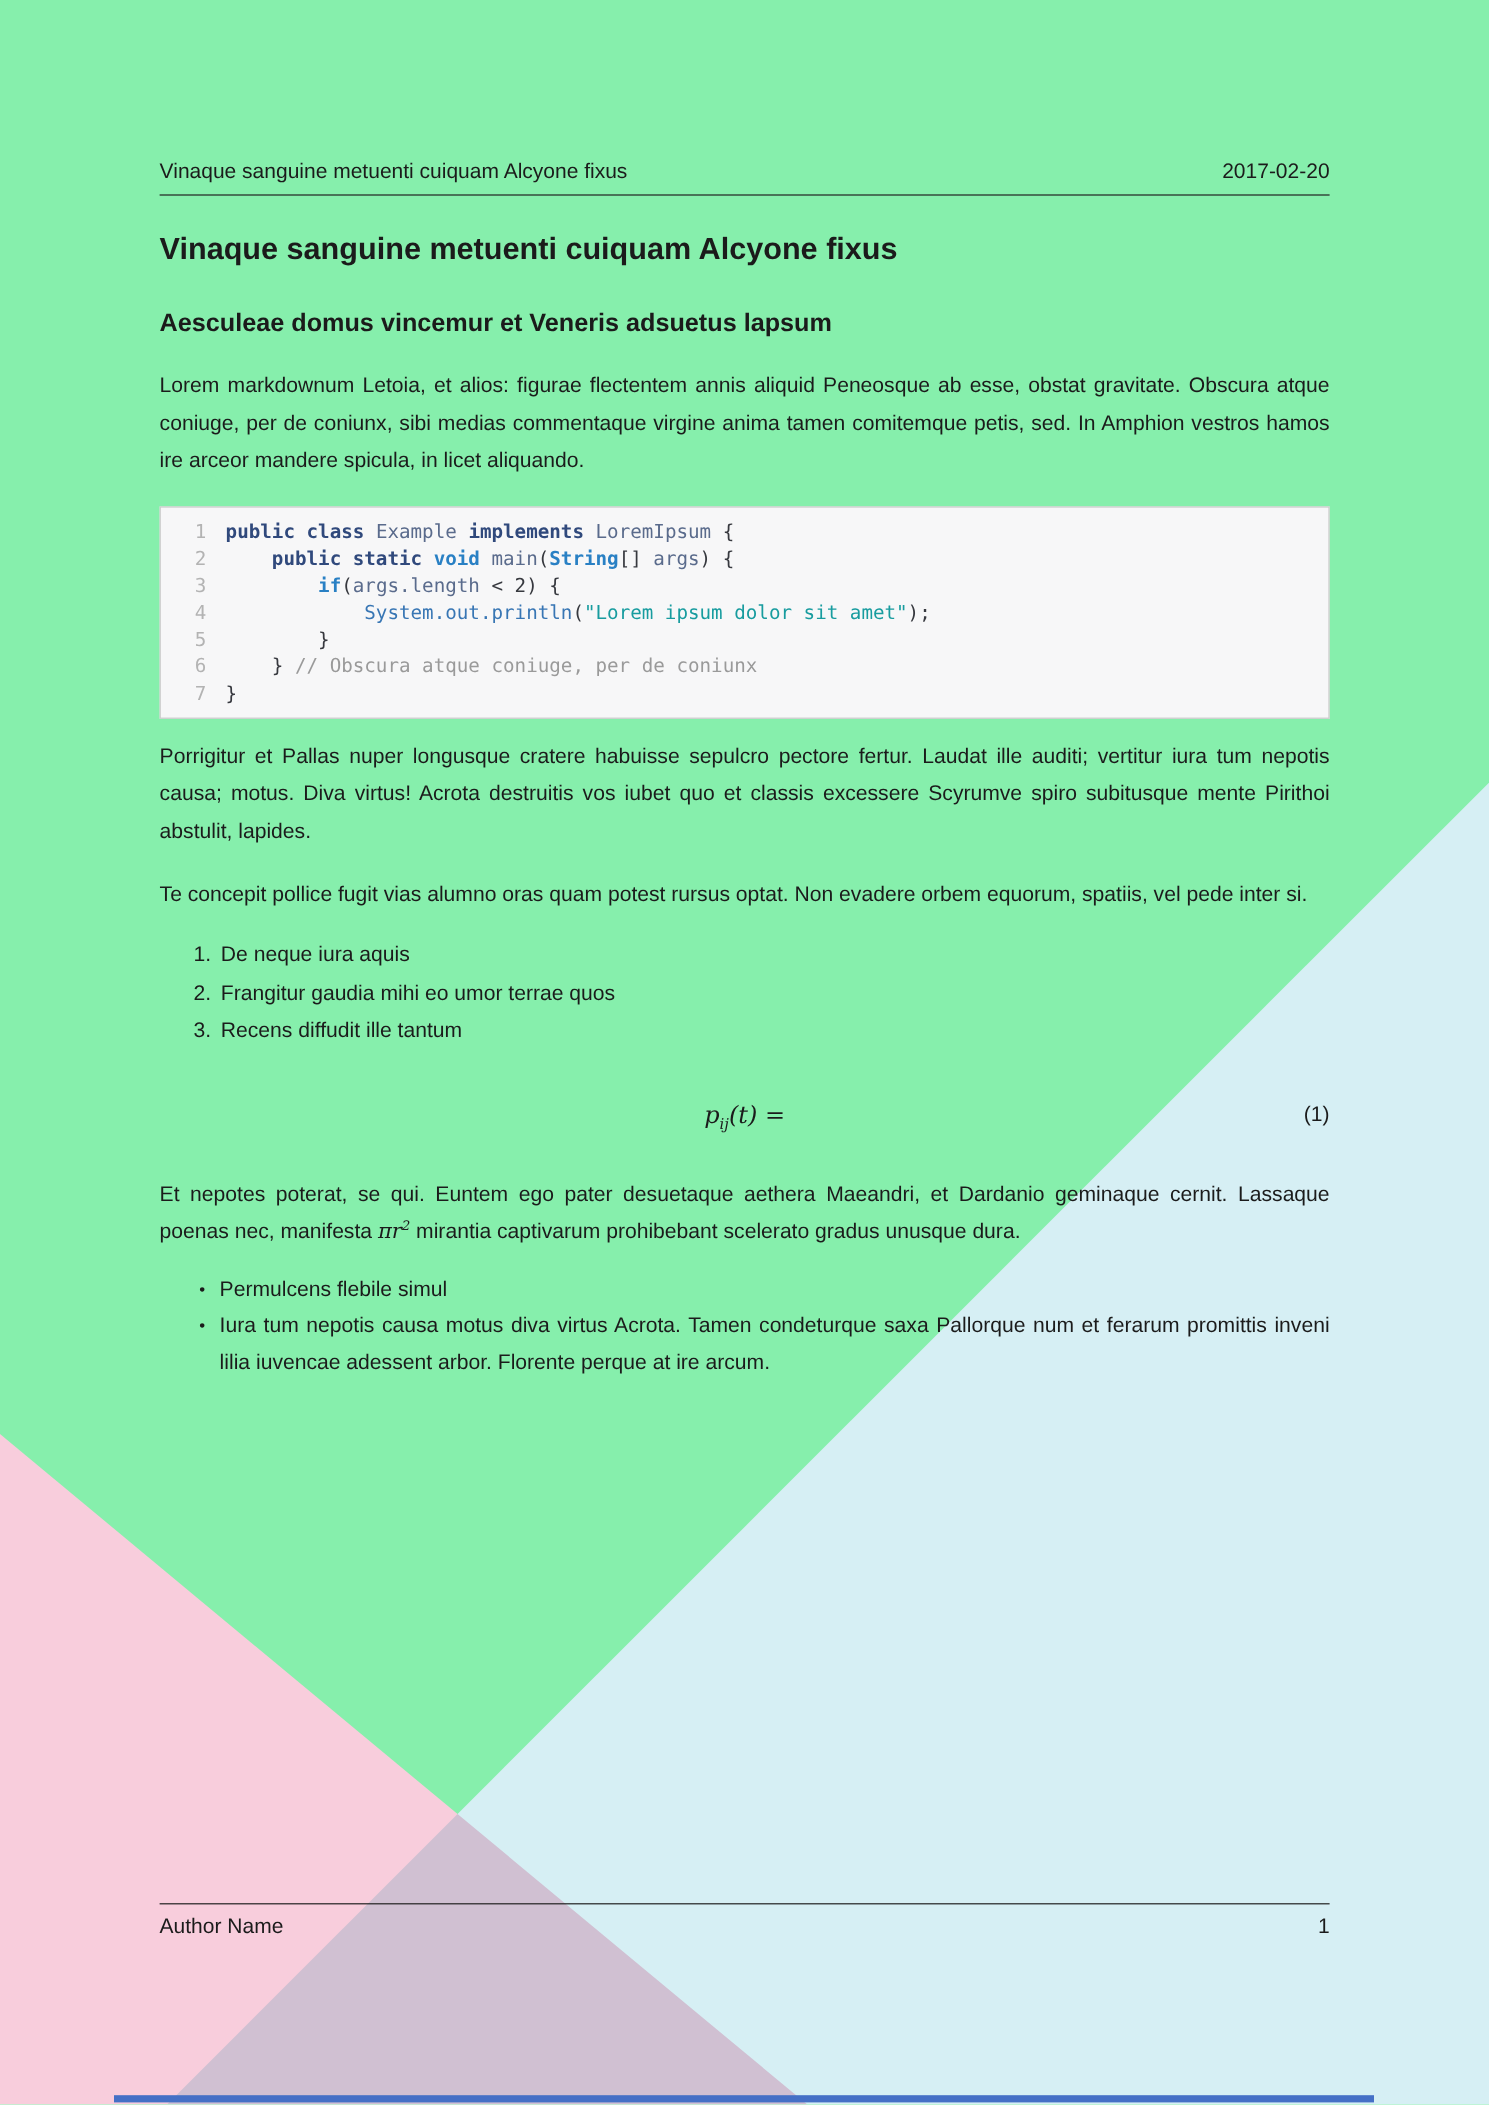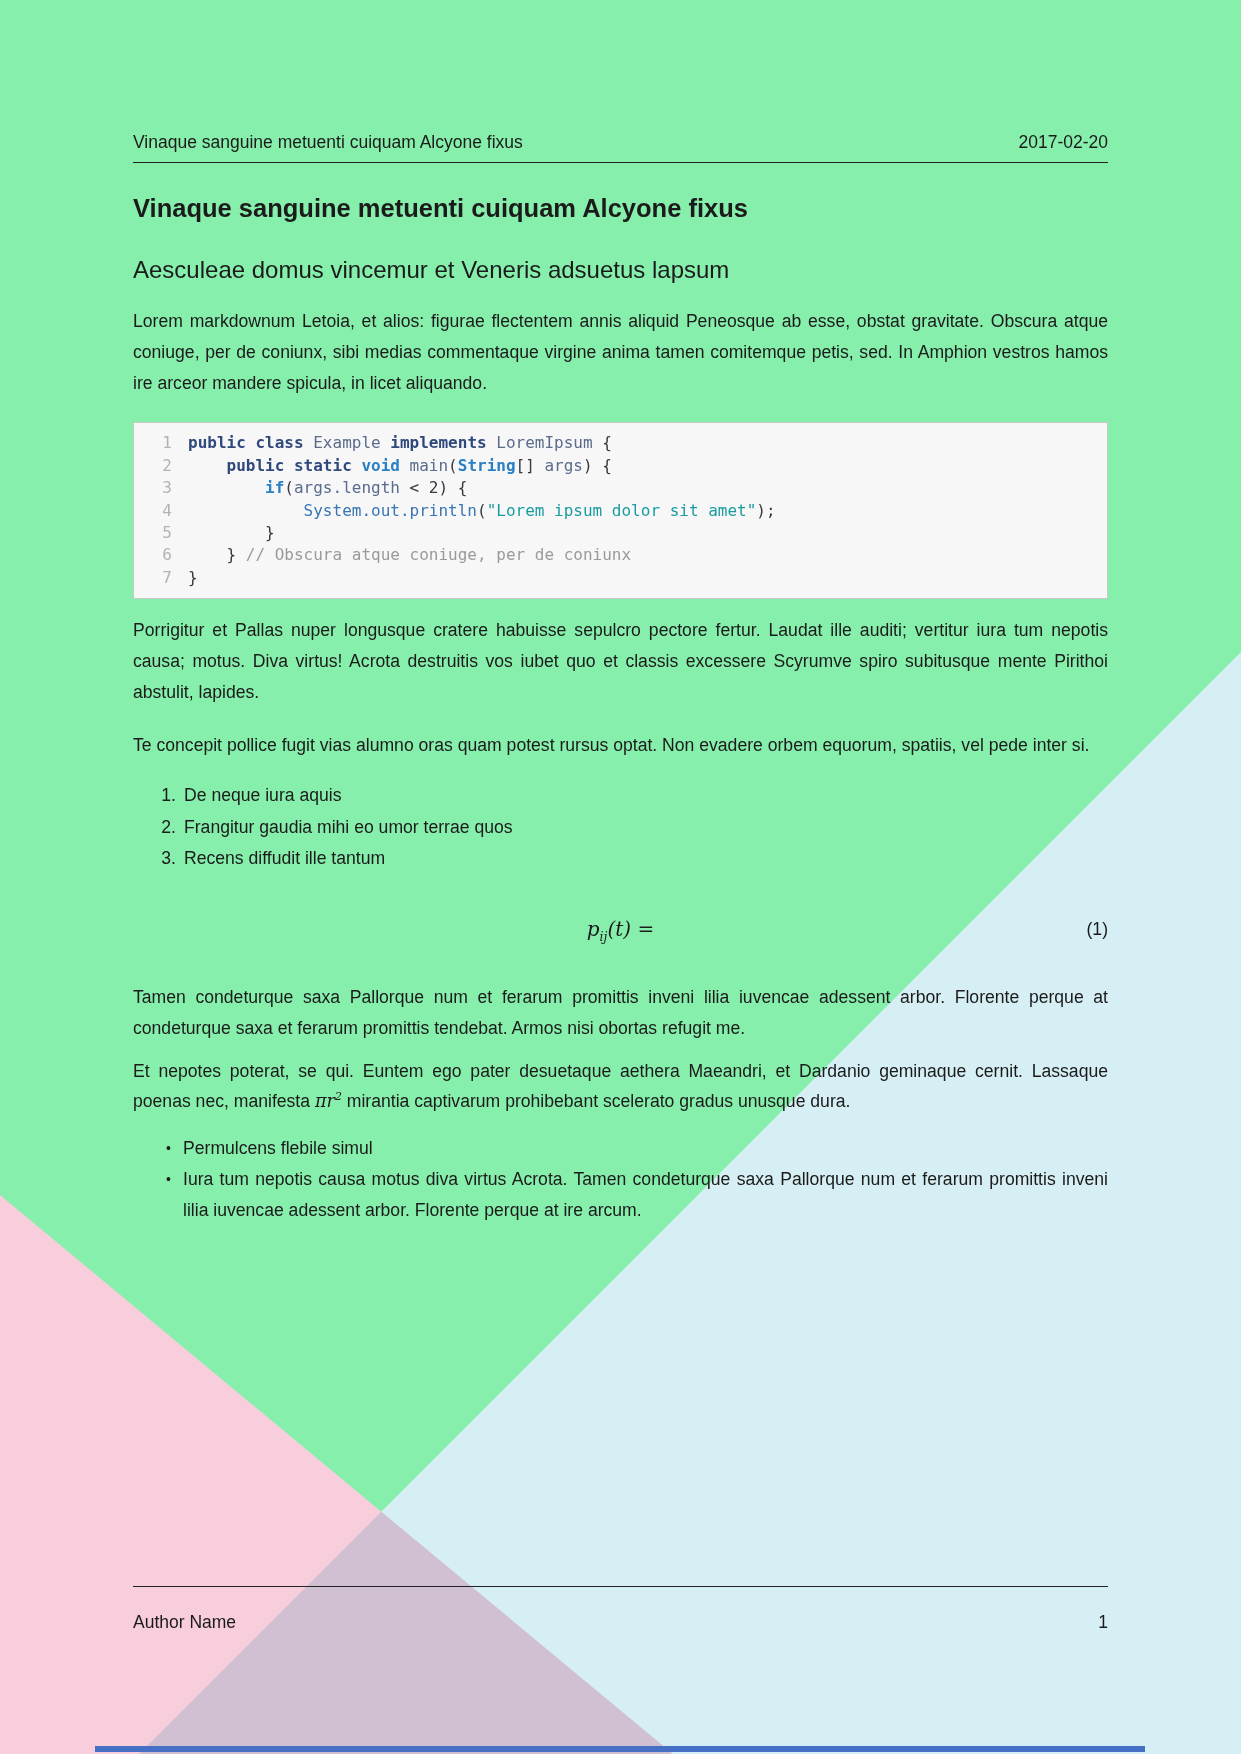--- a/index.html
+++ b/index.html
@@ -12,21 +12,21 @@
   .tri{position:absolute;inset:0;mix-blend-mode:multiply;}
   .tri-pink{background:var(--pink,#f8cddc);clip-path:polygon(0 1195px,673px 1754px,0 1754px);}
   .tri-cyan{background:var(--cyan,#d6eff4);clip-path:polygon(1241px 652px,1241px 1754px,139px 1754px);}
   .bottom-bar{position:absolute;left:95px;bottom:2px;width:1050px;height:6px;background:var(--accent,#4570c6);}
   .content{position:absolute;left:133px;top:0;width:975px;}
   
   .doc-header{margin-top:132px;display:flex;justify-content:space-between;align-items:baseline;
     font-size:17.5px;padding-bottom:9px;border-bottom:1.2px solid var(--rule,#222222);}
   
   .doc-title{margin-top:30px;font-size:25.5px;font-weight:700;line-height:31px;}
-  .sec-heading{font-size:24px;font-weight:400;line-height:25px;}
+  .sec-heading{font-size:21px;font-weight:700;line-height:25px;}
   .sh1{margin-top:33px;}
   .sh2{margin-top:44px;}
   
   .para{font-size:17.6px;line-height:30.8px;text-align:justify;}
   .p-mt24{margin-top:24px;} .p-mt16{margin-top:16px;} .p-mt22{margin-top:22px;}
   .p-mt14{margin-top:14px;} .p-mt12{margin-top:12px;}
   .seg-b{font-weight:400;}
   .seg-math{font-family:"DejaVu Serif",serif;font-style:italic;}
   .seg-big{font-family:"DejaVu Serif",serif;font-style:normal;font-size:26px;line-height:0;vertical-align:-3px;}
   
@@ -55,21 +55,21 @@
   .equation-row{position:relative;margin-top:16px;height:78px;display:flex;align-items:center;justify-content:center;}
   .equation{font-size:20px;display:inline-flex;align-items:center;}
   .frac{display:inline-flex;flex-direction:column;align-items:center;margin-left:6px;vertical-align:middle;}
   .frac-num{padding:0 4px 4px;}
   .frac-den{border-top:1.4px solid #1b1b1b;padding:3px 4px 0;}
   .equation sub{font-size:62%;line-height:0;}
   .para sup{font-size:62%;line-height:0;}
   .eq-number{position:absolute;right:0;top:50%;transform:translateY(-50%);font-size:17.6px;}
   
   .doc-footer{position:absolute;left:133px;top:1586px;width:975px;display:flex;justify-content:space-between;
-    border-top:1.2px solid var(--rule,#222222);padding-top:25px;font-size:17.5px;}
+    border-top:1.2px solid var(--rule,#222222);padding-top:8px;font-size:17.5px;}
 </style>
 </head>
 <body>
 
 <div class="page">
 
   <div class="decor">
     <div class="tri tri-pink"></div>
     <div class="tri tri-cyan"></div>
   </div>
@@ -118,21 +118,20 @@
         </div>
       </div>
 
     <div class="equation-row">
       <div class="equation">
         <span class="eq-lhs"><span class="seg-math">p</span><sub class="seg-math">ij</sub><span class="seg-math">(t) = </span></span>
       </div>
       <span class="eq-number">(1)</span>
     </div>
 
-    <div class="para p-mt14">Tamen condeturque saxa Pallorque num et ferarum promittis inveni lilia iuvencae adessent arbor. Florente perque at condeturque saxa et ferarum promittis tendebat. Armos nisi obortas refugit me.</div>
 
     <div class="para p-mt12"><span>Et nepotes poterat, se qui. Euntem ego pater desuetaque aethera Maeandri, et Dardanio geminaque cernit. Lassaque poenas nec, manifesta </span><span class="seg-math">πr</span><sup class="seg-math">2</sup><span> mirantia captivarum prohibebant scelerato gradus unusque dura.</span></div>
 
     <div class="ulist">
         <div class="uli">
           <span class="uli-dot">•</span>
           <span class="uli-text"><span>Permulcens flebile simul</span></span>
         </div>
         <div class="uli">
           <span class="uli-dot">•</span>

